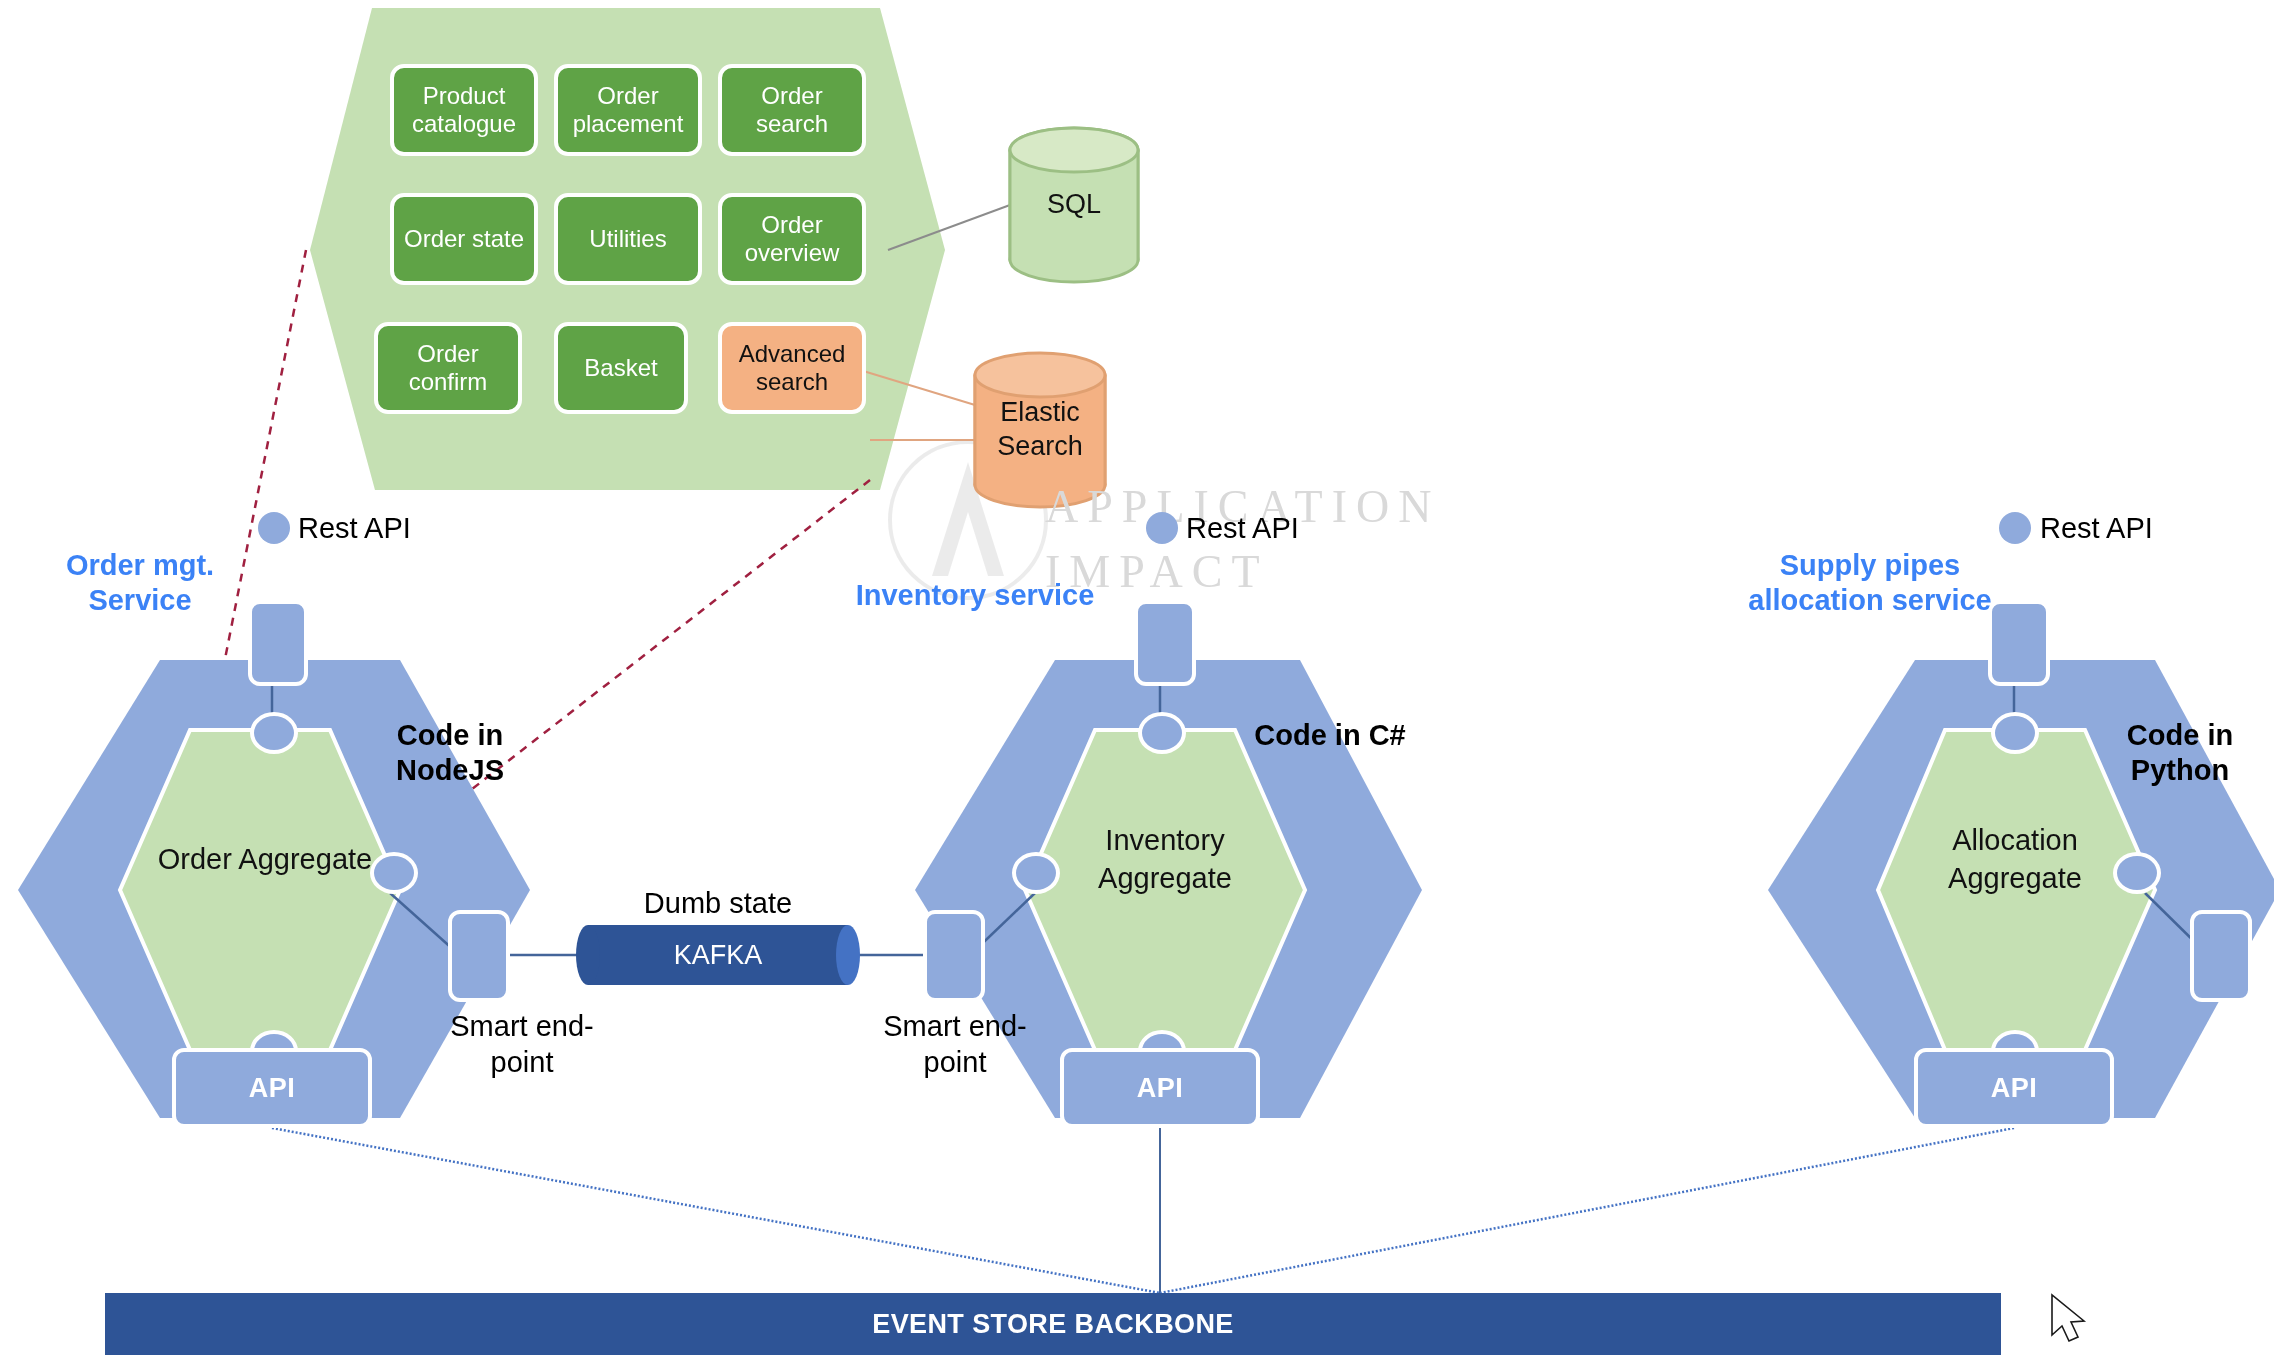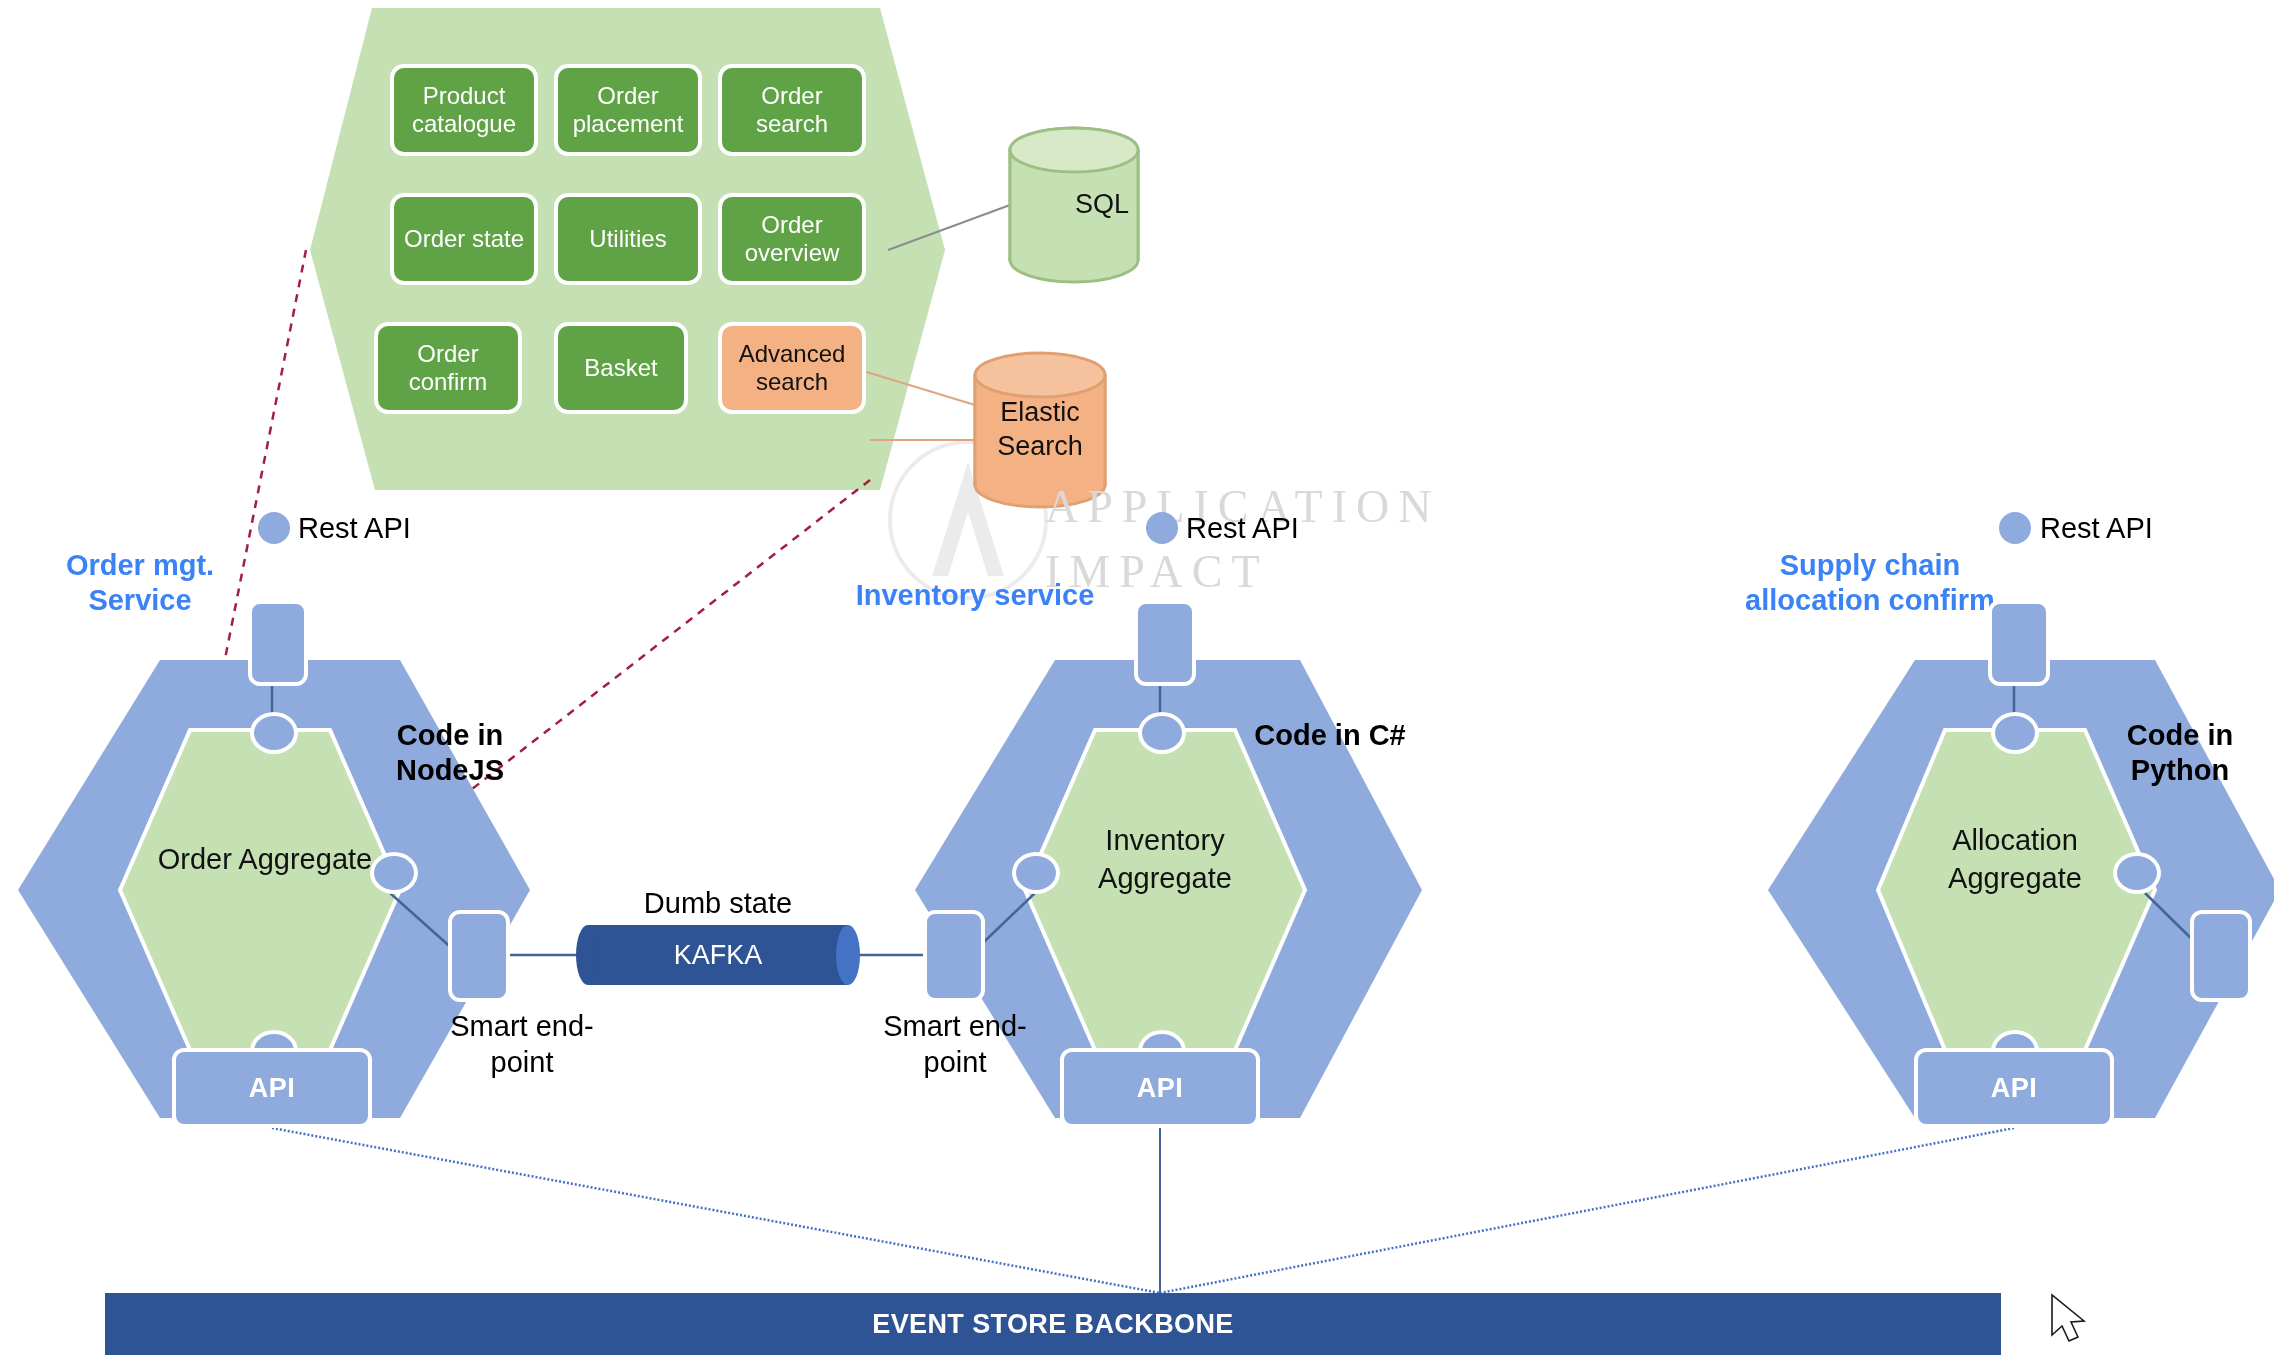--- a/index.html
+++ b/index.html
@@ -135,21 +135,21 @@
   <div class="module-box ctr abs" style="left:374px;top:322px;width:148px;height:92px;">
     <span>Order confirm</span>
   </div>
   <div class="module-box ctr abs" style="left:554px;top:322px;width:134px;height:92px;text-align:center;">
     <span>Basket</span>
   </div>
   <div class="module-box accent ctr abs" style="left:718px;top:322px;width:148px;height:92px;">
     <span>Advanced search</span>
   </div>
 
-  <div class="db-label ctr abs" style="left:1010px;top:180px;width:128px;height:50px;padding-left:28px;">
+  <div class="db-label ctr abs" style="left:1010px;top:180px;width:128px;height:50px;">
     <span>SQL</span>
   </div>
   <div class="db-label ctr abs" style="left:970px;top:385px;width:140px;height:90px;">
     <span>Elastic Search</span>
   </div>
 
   <div class="svc-title abs" style="left:15px;top:548px;width:250px;">
     <span>Order mgt. Service</span>
   </div>
   <div class="dot" style="left:258px;top:512px;width:32px;height:32px;"></div>
@@ -200,21 +200,21 @@
   </div>
   <div class="nub" style="left:923px;top:910px;width:62px;height:92px;"></div>
   <div class="plain abs" style="left:860px;top:1008px;width:190px;">
     <span>Smart end-point</span>
   </div>
   <div class="apibar" style="left:1060px;top:1048px;width:200px;height:80px;">
     <span class="api-label">API</span>
   </div>
 
   <div class="svc-title abs" style="left:1730px;top:548px;width:280px;">
-    <span>Supply chain allocation confirm</span>
+    <span>Supply pipes allocation service</span>
   </div>
   <div class="dot" style="left:1999px;top:512px;width:32px;height:32px;"></div>
   <div class="plain abs" style="left:2040px;top:510px;text-align:left;">
     <span>Rest API</span>
   </div>
   <div class="nub" style="left:1988px;top:600px;width:62px;height:86px;"></div>
   <div class="ring" style="left:1991px;top:712px;width:48px;height:42px;"></div>
   <div class="ring" style="left:2113px;top:852px;width:48px;height:42px;"></div>
   <div class="ring" style="left:1991px;top:1030px;width:48px;height:42px;"></div>
   <div class="code-title abs" style="left:2090px;top:718px;width:180px;">

